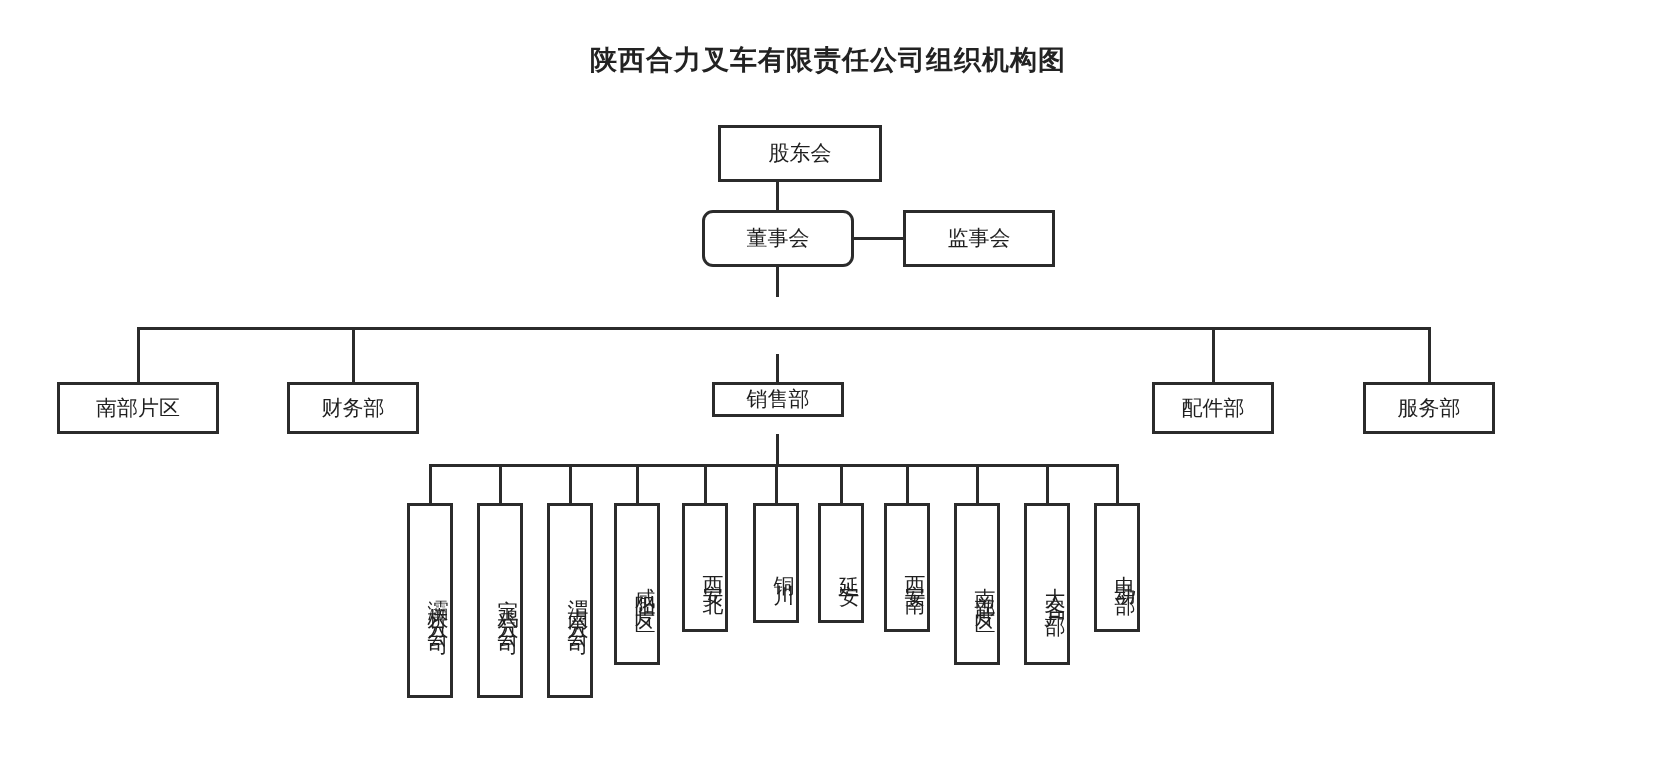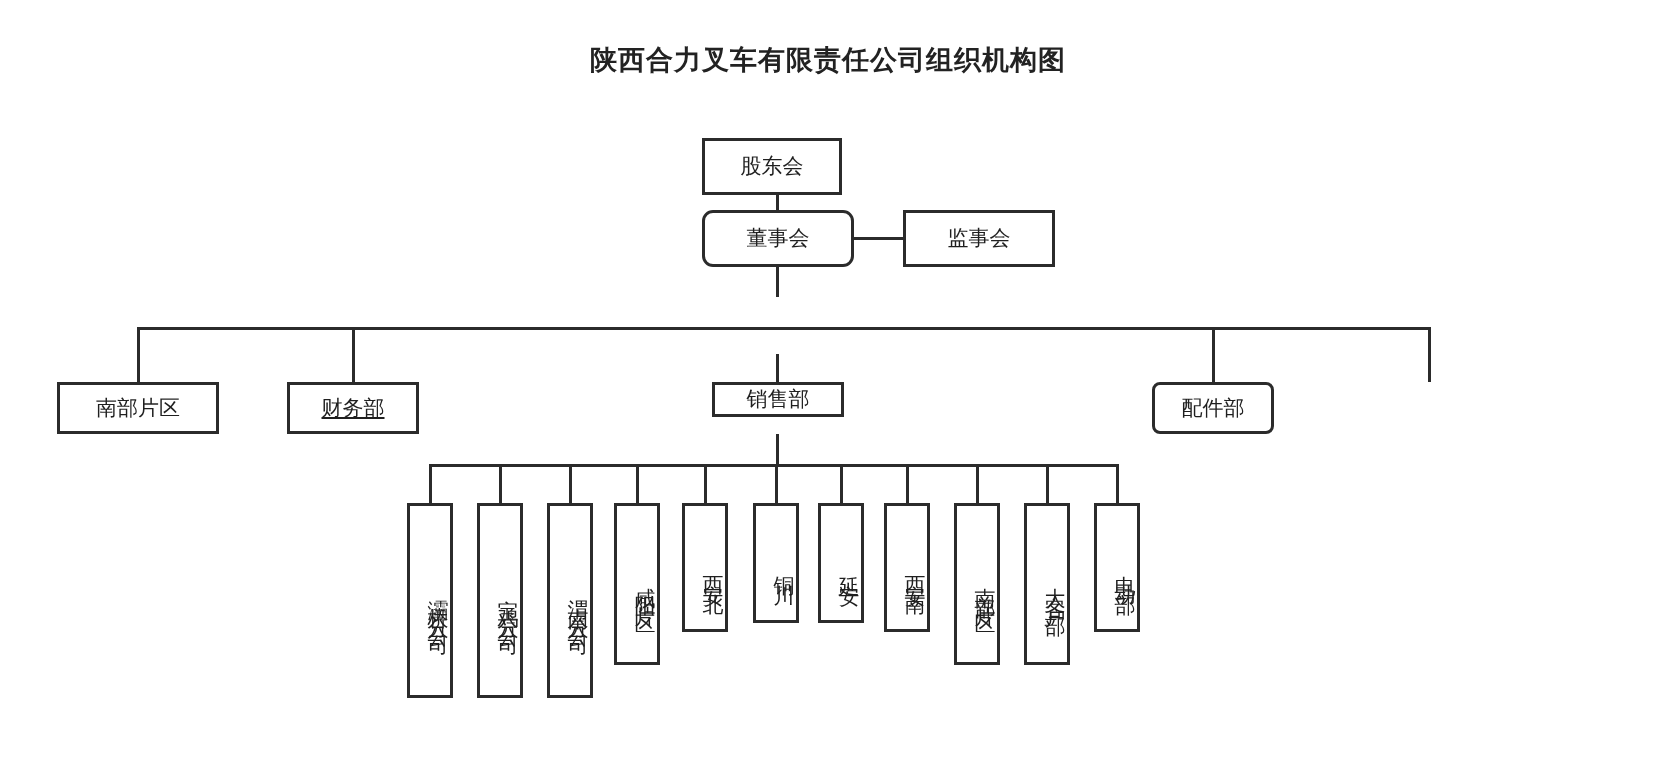--- a/index.html
+++ b/index.html
@@ -60,42 +60,43 @@
   .ln.h { height: 3px; }
   .ln.v { width: 3px; }
 </style>
 </head>
 <body>
 
 <div id="canvas">
 
   <div class="title">陕西合力叉车有限责任公司组织机构图</div>
 
-  <div class="box" style="left:702px; top:125px; width:140px; height:57px;margin-top:13px;">股东会</div>
+  <div class="box" style="left:718px; top:125px; width:164px; height:57px;">股东会</div>
 
   <div class="ln v" style="left:776px; top:182px; height:28px;"></div>
 
   <div class="box" style="left:702px; top:210px; width:152px; height:57px;border-radius:11px;">董事会</div>
   <div class="box" style="left:903px; top:210px; width:152px; height:57px;">监事会</div>
   <div class="ln h" style="left:852px; top:237px; width:53px;"></div>
 
   <div class="ln v" style="left:776px; top:267px; height:30px;"></div>
 
 
   <div class="ln h" style="left:137px; top:327px; width:1292px;"></div>
   <div class="ln v" style="left:137px; top:327px; height:55px;"></div>
   <div class="ln v" style="left:352px; top:327px; height:55px;"></div>
   <div class="ln v" style="left:776px; top:354px; height:28px;"></div>
   <div class="ln v" style="left:1212px; top:327px; height:55px;"></div>
   <div class="ln v" style="left:1428px; top:327px; height:55px;"></div>
 
   <div class="box" style="left:57px; top:382px; width:162px; height:52px;">南部片区</div>
-  <div class="box" style="left:287px; top:382px; width:132px; height:52px;text-decoration:underline;">财务部</div>
+  <div class="box" style="left:287px; top:382px; width:132px; height:52px;">财务部</div>
   <div class="box" style="left:712px; top:382px; width:132px; height:35px;">销售部</div>
-  <div class="box" style="left:1152px; top:382px; width:122px; height:52px;border-radius:8px;">配件部</div>
+  <div class="box" style="left:1152px; top:382px; width:122px; height:52px;">配件部</div>
+  <div class="box" style="left:1363px; top:382px; width:132px; height:52px;">服务部</div>
 
   <div class="ln v" style="left:776px; top:434px; height:30px;"></div>
   <div class="ln h" style="left:430px; top:464px; width:688px;"></div>
 
   <div id="unit-stems">
       <div class="ln v" style="left: 429px; top: 464px; height: 39px;"></div>
       <div class="ln v" style="left: 499px; top: 464px; height: 39px;"></div>
       <div class="ln v" style="left: 569px; top: 464px; height: 39px;"></div>
       <div class="ln v" style="left: 636px; top: 464px; height: 39px;"></div>
       <div class="ln v" style="left: 704px; top: 464px; height: 39px;"></div>

